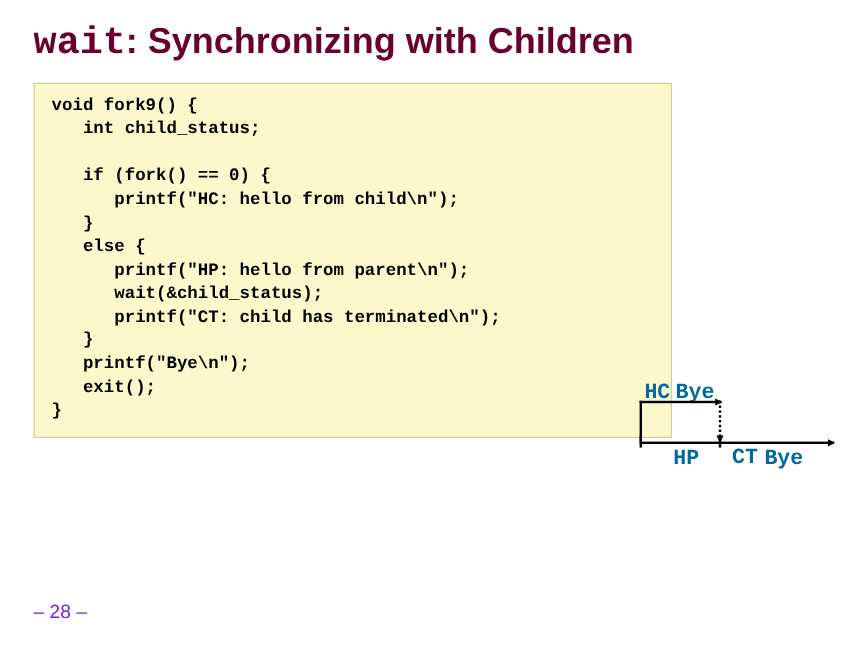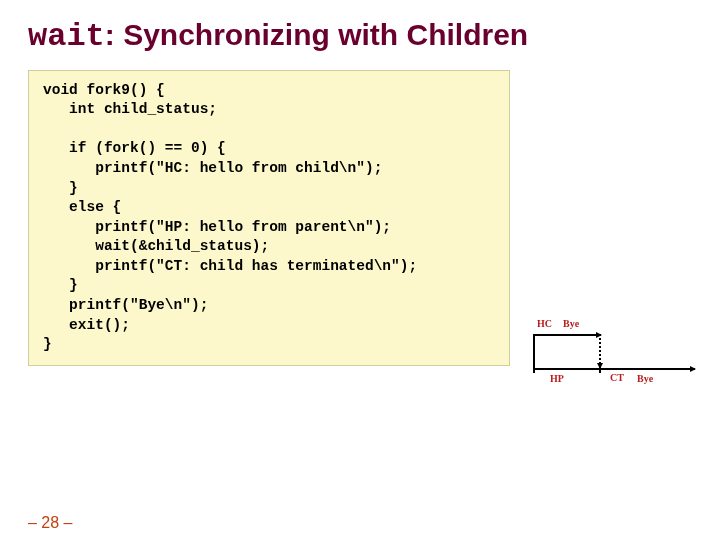--- a/index.html
+++ b/index.html
@@ -32,33 +32,33 @@
   }
   .codebox {
     background: #fdf8cc;
     border: 1px solid #cfcf9a;
     padding: 10px 14px 10px 14px;
     font-family: "Courier New", Courier, monospace;
     font-size: 14.5px;
     font-weight: bold;
     color: #000;
     white-space: pre;
-    width: 482px;
+    width: 532px;
     line-height: 1.35;
   }
   .diagram {
     position: absolute;
     top: 310px;
     left: 525px;
     width: 180px;
     height: 80px;
-    font-family: Liberation Serif, serif;
-    font-size: 10px;
+    font-family: Liberation Mono, monospace;
+    font-size: 18px;
     font-weight: bold;
-    color: #b91c1c;
+    color: #0369a1;
   }
   .hline-top {
     position: absolute;
     top: 24px;
     left: 8px;
     width: 68px;
     border-top: 2px solid #000;
   }
   .hline-top::after {
     content: "";
@@ -113,28 +113,28 @@
     position: absolute;
     right: -1px;
     top: -4px;
     border-left: 6px solid #000;
     border-top: 3px solid transparent;
     border-bottom: 3px solid transparent;
   }
   .lbl { position: absolute; }
   .lbl.hc { top: 8px; left: 12px; }
   .lbl.bye1 { top: 8px; left: 38px; }
-  .lbl.hp { top: 63px; left: 9px; padding-left: 16px; }
+  .lbl.hp { top: 63px; left: 20px; padding-left: 16px; }
   .lbl.ct { top: 62px; left: 85px; }
   .lbl.bye2 { top: 63px; left: 112px; }
   .footer-left {
     position: absolute;
-    bottom: 8px;
+    bottom: 20px;
     left: 28px;
-    color: #c2410c;
+    color: #6d28d9;
     font-size: 16px;
     text-align: right;
   }
   .footer-right {
     position: absolute;
     bottom: 20px;
     right: 28px;
     color: #000;
     font-size: 16px;
   }

